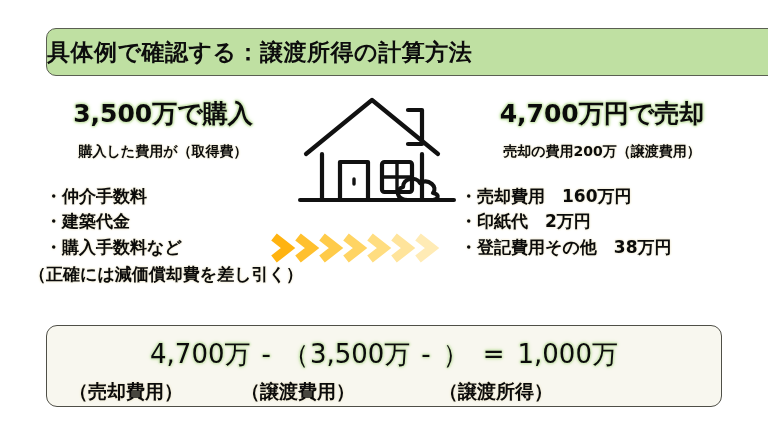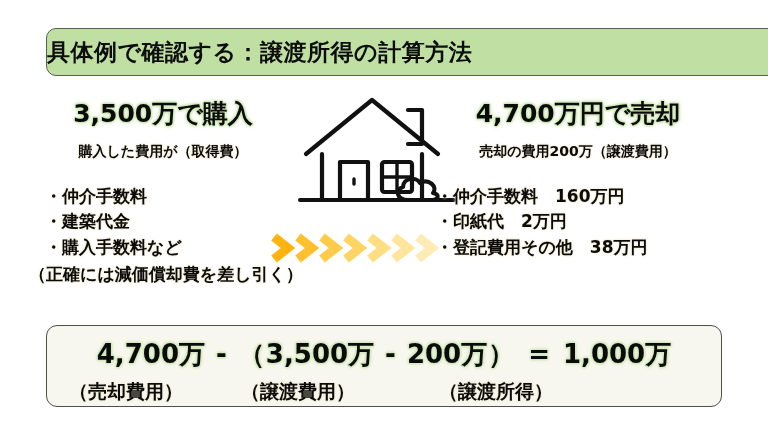--- a/index.html
+++ b/index.html
@@ -44,21 +44,21 @@
     letter-spacing: 0.5px;
     white-space: nowrap;
   }
 
   
   .col {
     position: absolute;
     top: 100px;
   }
   .col-left  { left: 18px;  width: 290px; }
-  .col-right { left: 424px; width: 308px; }
+  .col-right { left: 448px; width: 308px; }
 
   .amount-heading {
     font-size: 25px;
     font-weight: bold;
     color: #0b0b0b;
     text-align: center;
     white-space: nowrap;
     text-shadow:
        0 0 3px #cfe8b6,  0 0 5px #cfe8b6,
        1px 0 2px #cfe8b6, -1px 0 2px #cfe8b6,
@@ -139,21 +139,21 @@
   .formula-row {
     position: absolute;
     left: 0; right: 0;
     top: 11px;
     display: flex;
     align-items: baseline;
     justify-content: center;
   }
   .formula-row .tok {
     font-size: 26px;
-    font-weight: bold;
+    font-weight: normal;
     color: #0b0b0b;
     white-space: nowrap;
     text-shadow:
        0 0 3px #d2e8bb, 0 0 5px #d2e8bb,
        1px 0 2px #d2e8bb, -1px 0 2px #d2e8bb,
        0 1px 2px #d2e8bb, 0 -1px 2px #d2e8bb;
   }
   .tok.op    { margin: 0 11px; }
   .tok.paren { margin: 0 1px; }
   .tok.eq    { margin: 0 13px; }
@@ -232,34 +232,33 @@
         <polyline points="126,9 140,20 126,31" stroke="#FFE49B"></polyline>
         <polyline points="150,9 164,20 150,31" stroke="#FFEBB5"></polyline>
       </g>
     </svg>
   </div>
 
   <div class="col col-right">
     <div class="amount-heading">4,700万円で売却</div>
     <div class="sub-line">売却の費用200万（譲渡費用）</div>
     <ul class="bullet-list">
-      <li>・仲介手数料　160万円</li>
+      <li>・売却費用　160万円</li>
       <li>・印紙代　2万円</li>
       <li>・登記費用その他　38万円</li>
     </ul>
   </div>
 
   <div class="formula-box">
     <div class="formula-row">
       <span class="tok value">4,700万</span>
       <span class="tok op">-</span>
       <span class="tok paren">（</span>
       <span class="tok value">3,500万</span>
       <span class="tok op">-</span>
-      <span class="tok value">200万</span>
       <span class="tok paren">）</span>
       <span class="tok eq">=</span>
       <span class="tok value">1,000万</span>
     </div>
     <div class="labels-row">
       <span class="lbl lbl-1">（売却費用）</span>
       <span class="lbl lbl-3">（譲渡費用）</span>
       <span class="lbl lbl-4">（譲渡所得）</span>
     </div>
   </div>

